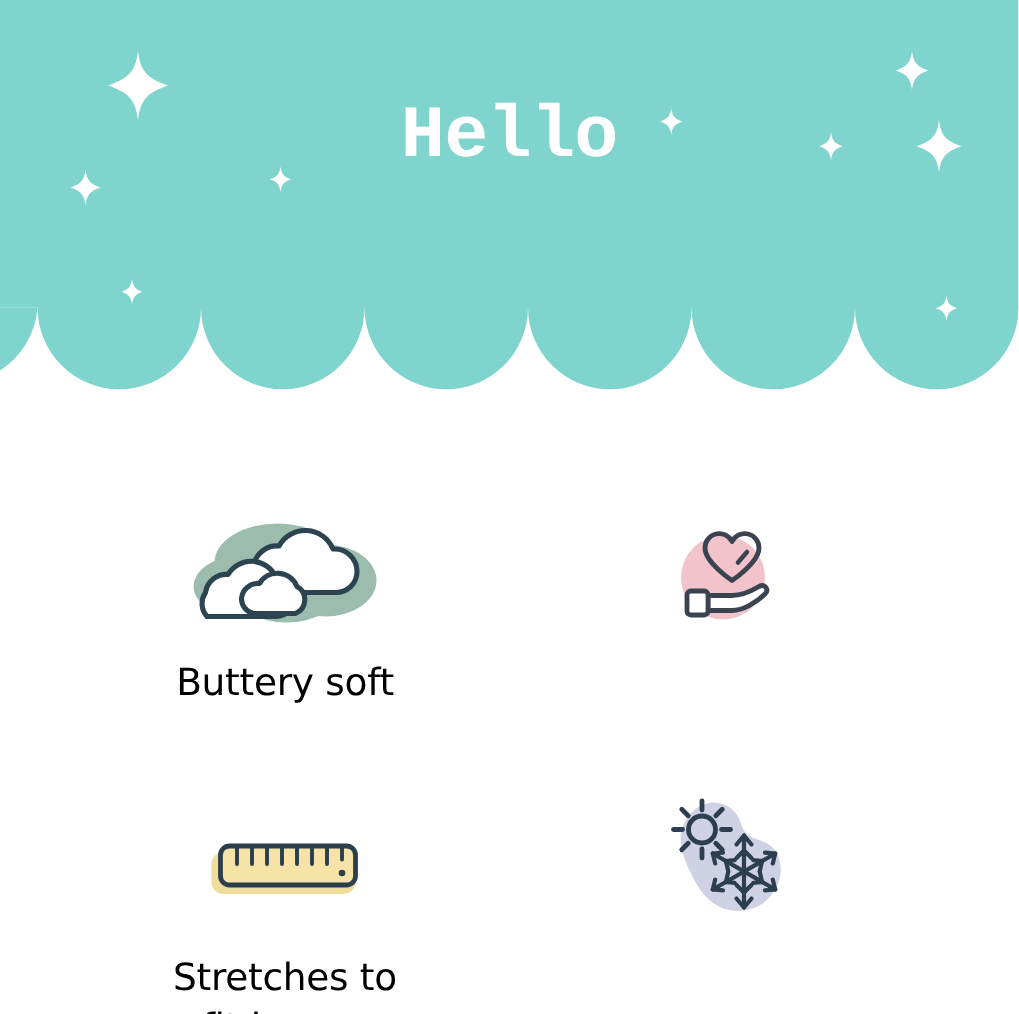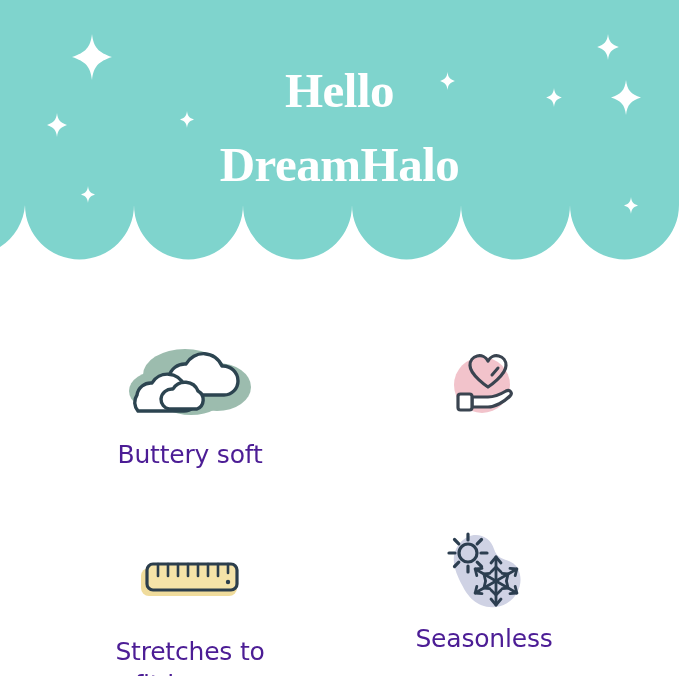--- a/index.html
+++ b/index.html
@@ -31,21 +31,21 @@
     height: 262px;
     display: block;
   }
   #hero-title {
     position: absolute;
     left: 0;
     top: 54px;
     width: 679px;
     text-align: center;
     color: #ffffff;
-    font-family: Liberation Serif, serif;
+    font-family: Liberation Mono, monospace;
     font-weight: bold;
     font-size: 49px;
     line-height: 74px;
     letter-spacing: -0.5px;
     z-index: 3;
     pointer-events: none;
   }
   #hero-title .line {
     display: block;
   }
@@ -69,21 +69,21 @@
     text-align: center;
   }
   .feature .icon-wrap {
     height: 90px;
     display: flex;
     align-items: center;
     justify-content: center;
   }
   .feature .label {
     margin-top: 8px;
-    color: #4c1d95;
+    color: #000000;
     font-family: "DejaVu Sans", sans-serif;
     font-size: 25px;
     line-height: 33px;
     letter-spacing: -0.2px;
     white-space: pre-line;
   }
 
   
   #feature-0 { left: 50px;  top: 78px; }
   #feature-1 { left: 344px; top: 78px; }
@@ -138,21 +138,20 @@
   <svg class="sparkle" style="left:611px; top:80px;" width="30" height="35" viewBox="0 0 30 35" xmlns="http://www.w3.org/2000/svg">
     <path d="M15,0 C16.2,10.3 19.8,14 30,17.5 C19.8,21 16.2,24.7 15,35 C13.8,24.7 10.2,21 0,17.5 C10.2,14 13.8,10.3 15,0 Z" fill="#ffffff"></path>
   </svg>
 
   <svg class="sparkle" style="left:624px; top:197px;" width="14" height="17" viewBox="0 0 14 17" xmlns="http://www.w3.org/2000/svg">
     <path d="M7,0 C7.6,5 9.2,6.8 14,8.5 C9.2,10.2 7.6,12 7,17 C6.4,12 4.8,10.2 0,8.5 C4.8,6.8 6.4,5 7,0 Z" fill="#ffffff"></path>
   </svg>
 
   <div id="hero-title">
     <span class="line">Hello</span>
-    <span class="line">DreamHalo</span>
   </div>
 </div>
 
 <div id="features">
 
   <div class="feature" id="feature-0">
     <div class="icon-wrap">
       <svg width="146" height="84" viewBox="0 0 146 84" xmlns="http://www.w3.org/2000/svg">
 
         <g fill="#9cbcae">
@@ -267,16 +266,15 @@
           <path d="M0,-24 L-5,-18 M0,-24 L5,-18 M0,-14 L-5,-9 M0,-14 L5,-9"></path>
           <path d="M0,24 L-5,18 M0,24 L5,18 M0,14 L-5,9 M0,14 L5,9"></path>
 
           <path d="M20.8,-12 L14.0,-12.6 M20.8,-12 L19.2,-5.4 M12.1,-7 L6.2,-7.6 M12.1,-7 L10.5,-0.4"></path>
           <path d="M-20.8,12 L-14.0,12.6 M-20.8,12 L-19.2,5.4 M-12.1,7 L-6.2,7.6 M-12.1,7 L-10.5,0.4"></path>
           <path d="M20.8,12 L14.0,12.6 M20.8,12 L19.2,5.4 M12.1,7 L6.2,7.6 M12.1,7 L10.5,0.4"></path>
           <path d="M-20.8,-12 L-14.0,-12.6 M-20.8,-12 L-19.2,-5.4 M-12.1,-7 L-6.2,-7.6 M-12.1,-7 L-10.5,-0.4"></path>
         </g>
       </svg>
     </div>
-    <div class="label">Seasonless</div>
   </div>
 
 </div>
 
 </body></html>

